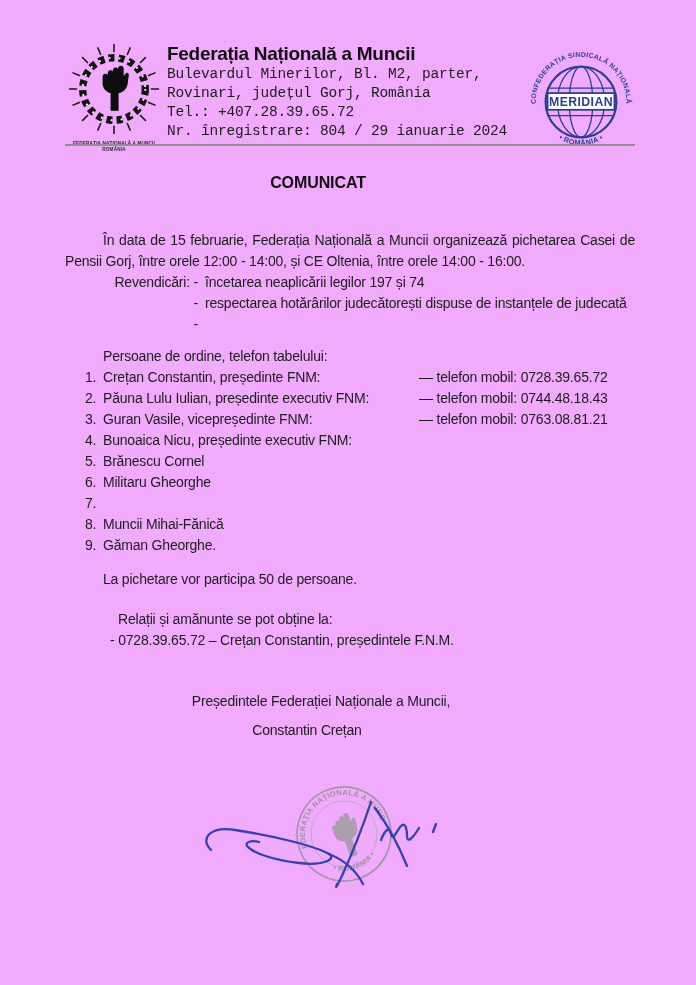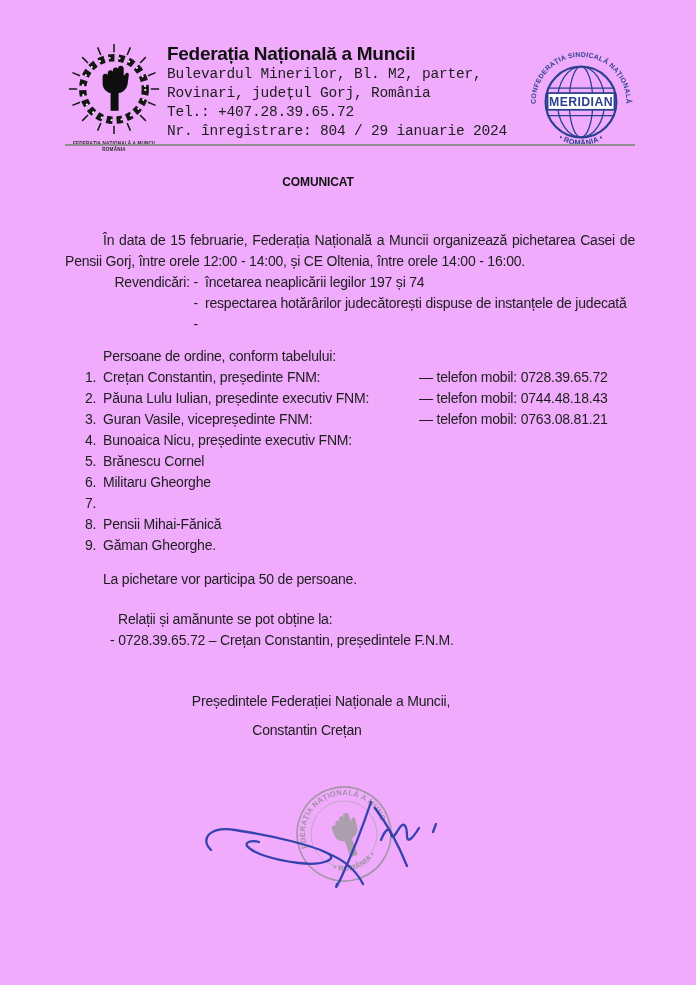--- a/index.html
+++ b/index.html
@@ -10,21 +10,21 @@
   .letterhead{position:absolute;top:43px;left:65px;width:575px;display:flex;}
   .fist-logo-wrap{width:98px;flex:none;text-align:center;}
   .fist-caption{font-size:4.6px;line-height:5.5px;letter-spacing:.2px;color:#2a2a2a;font-weight:bold;}
   .lh-text{flex:1;padding-left:4px;}
   .org-name{font-size:19px;font-weight:bold;line-height:22px;letter-spacing:-0.3px;color:#111;}
   .lh-line{font-size:14.5px;line-height:19px;font-family:Liberation Mono, monospace;}
   .meridian-wrap{flex:none;width:118px;margin-top:-4px;}
   .rule{position:absolute;top:144px;left:65px;width:570px;border-top:2px solid #8f8f8f;}
   
   .doc-title{position:absolute;top:172px;left:0;width:636px;text-align:center;
-             font-weight:bold;font-size:12px;letter-spacing:-0.1px;color:#111;}
+             font-weight:bold;font-size:16px;letter-spacing:-0.1px;color:#111;}
   
   .content{position:absolute;top:230px;left:65px;width:570px;}
   .intro{margin:0;text-indent:38px;text-align:justify;}
   .demands{margin:0 0 0 38px;display:grid;grid-template-columns:95px 430px;column-gap:7px;}
   .demand-label{text-align:right;white-space:nowrap;}
   .demand-text{text-align:justify;}
   .list-heading{margin:11px 0 0 38px;}
   .persons{margin:0 0 0 20px;}
   .person-row{display:flex;}
   .p-num{flex:none;width:18px;}
@@ -111,21 +111,21 @@
     <p class="intro">În data de 15 februarie, Federația Națională a Muncii organizează pichetarea Casei de Pensii Gorj, între orele 12:00 - 14:00, și CE Oltenia, între orele 14:00 - 16:00.</p>
 
     <div class="demands">
       <div class="demand-label">Revendicări: -</div>
       <div class="demand-text">încetarea neaplicării legilor 197 și 74</div>
       <div class="demand-label">-</div>
       <div class="demand-text">respectarea hotărârilor judecătorești dispuse de instanțele de judecată</div>
       <div class="demand-label">-</div>
     </div>
 
-    <div class="list-heading">Persoane de ordine, conform tabelului:</div>
+    <div class="list-heading">Persoane de ordine, telefon tabelului:</div>
 
     <div class="persons">
       <div class="person-row">
         <span class="p-num">1.</span>
         <span class="p-name">Crețan Constantin, președinte FNM:</span>
         <span class="p-phone">— telefon mobil: 0728.39.65.72</span>
       </div>
       <div class="person-row">
         <span class="p-num">2.</span>
         <span class="p-name">Păuna Lulu Iulian, președinte executiv FNM:</span>
@@ -149,21 +149,21 @@
         <span class="p-num">6.</span>
         <span class="p-name">Militaru Gheorghe</span>
         <span class="p-phone"></span>
       </div>
       <div class="person-row">
         <span class="p-num">7.</span>
         <span class="p-phone"></span>
       </div>
       <div class="person-row">
         <span class="p-num">8.</span>
-        <span class="p-name">Pensii Mihai-Fănică</span>
+        <span class="p-name">Muncii Mihai-Fănică</span>
         <span class="p-phone"></span>
       </div>
       <div class="person-row">
         <span class="p-num">9.</span>
         <span class="p-name">Găman Gheorghe.</span>
         <span class="p-phone"></span>
       </div>
     </div>
 
     <div class="participants">La pichetare vor participa 50 de persoane.</div>

